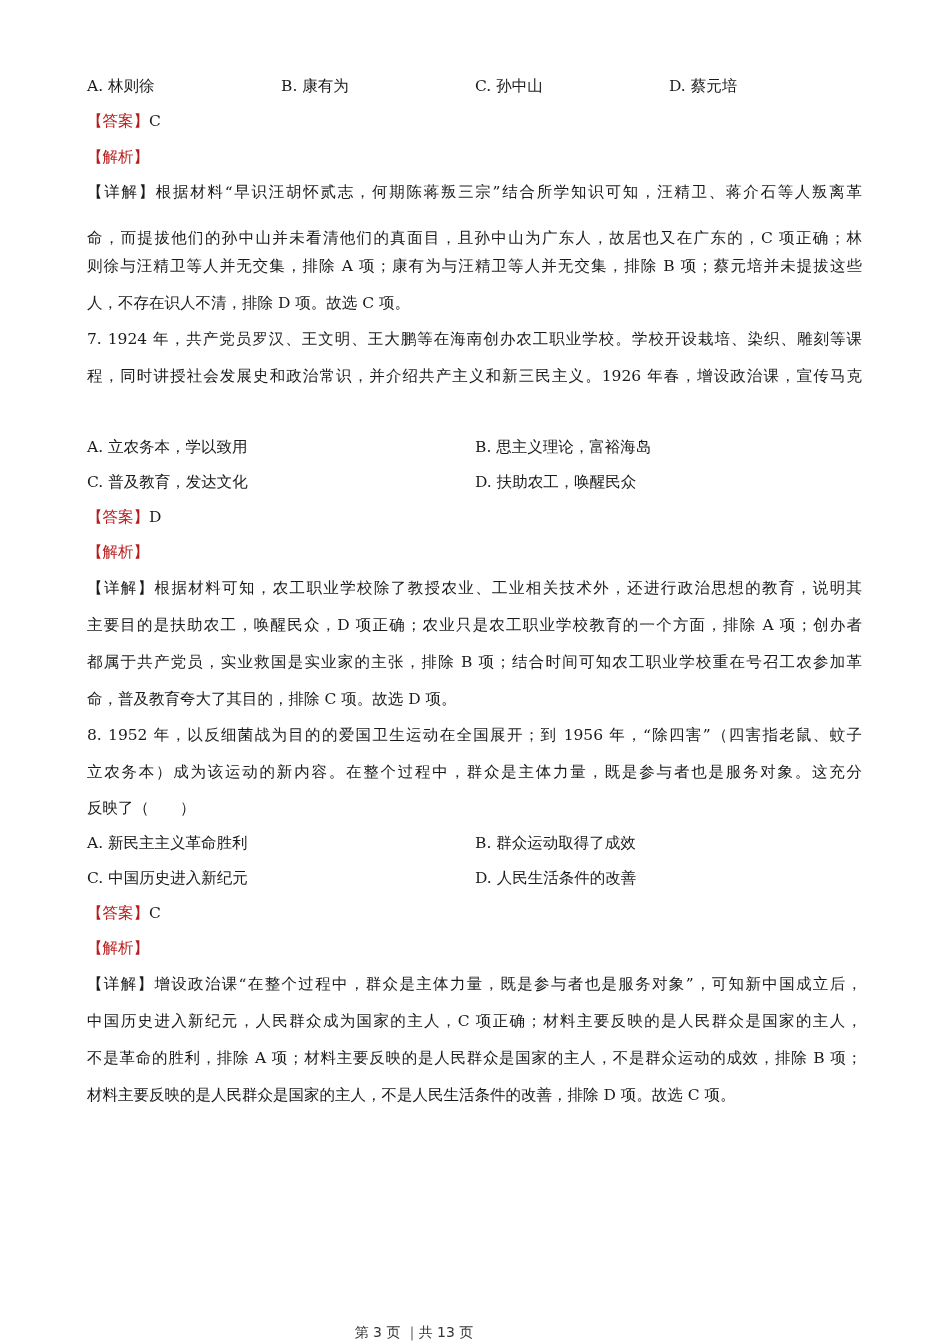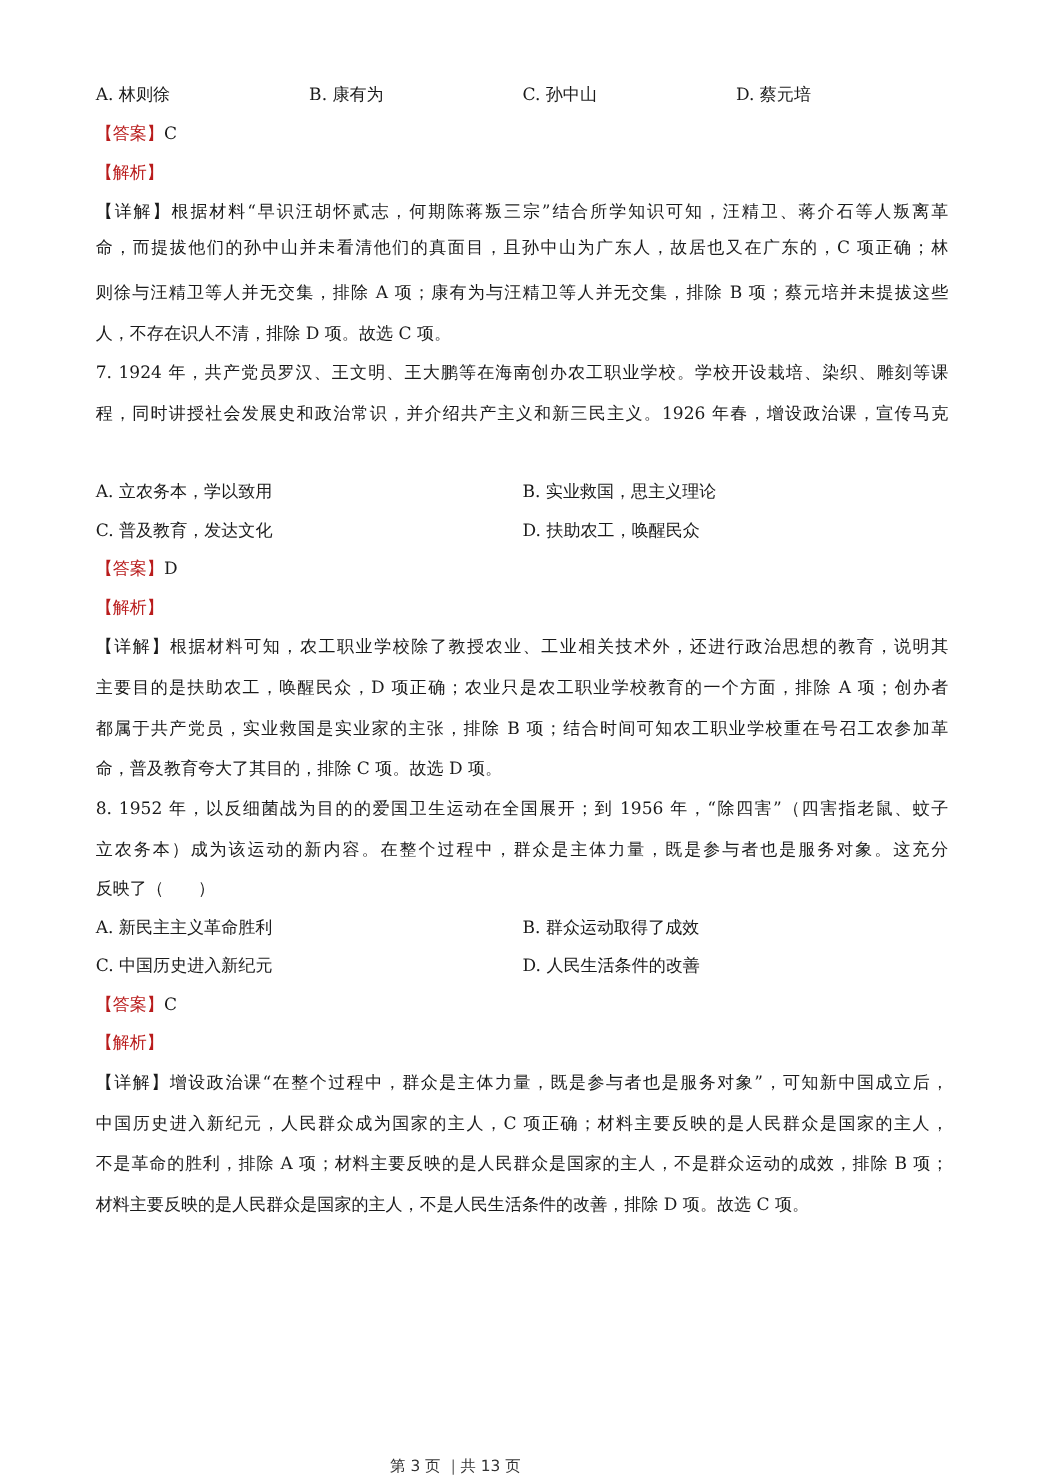--- a/index.html
+++ b/index.html
@@ -24,29 +24,29 @@
   <div class="opt" style="left:281px;top:76px">B. 康有为</div>
   <div class="opt" style="left:475px;top:76px">C. 孙中山</div>
   <div class="opt" style="left:669px;top:76px">D. 蔡元培</div>
 
   <div class="line" style="top:111px">
     <span class="tag">【答案】</span><span>C</span>
   </div>
   <div class="line tag" style="top:147px">【解析】</div>
 
   <div class="line wide" style="top:182px"><span>【详解】</span><span>根据材料“早识汪胡怀贰志，何期陈蒋叛三宗”结合所学知识可知，汪精卫、蒋介石等人叛离革</span></div>
-  <div class="line wide" style="top:215px">命，而提拔他们的孙中山并未看清他们的真面目，且孙中山为广东人，故居也又在广东的，C 项正确；林</div>
+  <div class="line wide" style="top:228px">命，而提拔他们的孙中山并未看清他们的真面目，且孙中山为广东人，故居也又在广东的，C 项正确；林</div>
   <div class="line wide" style="top:256px">则徐与汪精卫等人并无交集，排除 A 项；康有为与汪精卫等人并无交集，排除 B 项；蔡元培并未提拔这些</div>
   <div class="line" style="top:293px">人，不存在识人不清，排除 D 项。故选 C 项。</div>
 
   <div class="line wide" style="top:329px">7. 1924 年，共产党员罗汉、王文明、王大鹏等在海南创办农工职业学校。学校开设栽培、染织、雕刻等课</div>
   <div class="line wide" style="top:366px">程，同时讲授社会发展史和政治常识，并介绍共产主义和新三民主义。1926 年春，增设政治课，宣传马克</div>
 
   <div class="opt" style="left:87px;top:437px">A. 立农务本，学以致用</div>
-  <div class="opt" style="left:475px;top:437px">B. 实业救国，思主义理论</div>
+  <div class="opt" style="left:475px;top:437px">B. 思主义理论，富裕海岛</div>
   <div class="opt" style="left:87px;top:472px">C. 普及教育，发达文化</div>
   <div class="opt" style="left:475px;top:472px">D. 扶助农工，唤醒民众</div>
 
   <div class="line" style="top:507px">
     <span class="tag">【答案】</span><span>D</span>
   </div>
   <div class="line tag" style="top:542px">【解析】</div>
 
   <div class="line wide" style="top:578px"><span>【详解】</span><span>根据材料可知，农工职业学校除了教授农业、工业相关技术外，还进行政治思想的教育，说明其</span></div>
   <div class="line wide" style="top:615px">主要目的是扶助农工，唤醒民众，D 项正确；农业只是农工职业学校教育的一个方面，排除 A 项；创办者</div>

